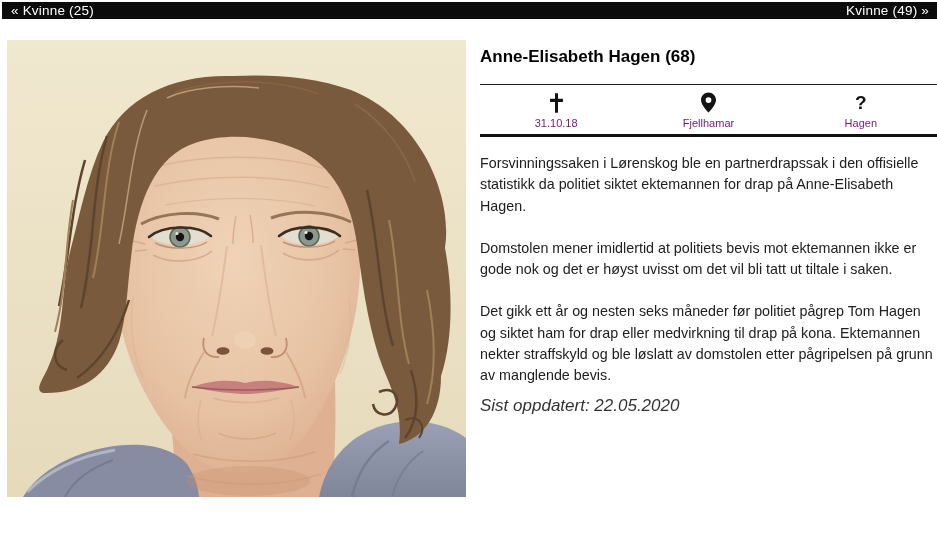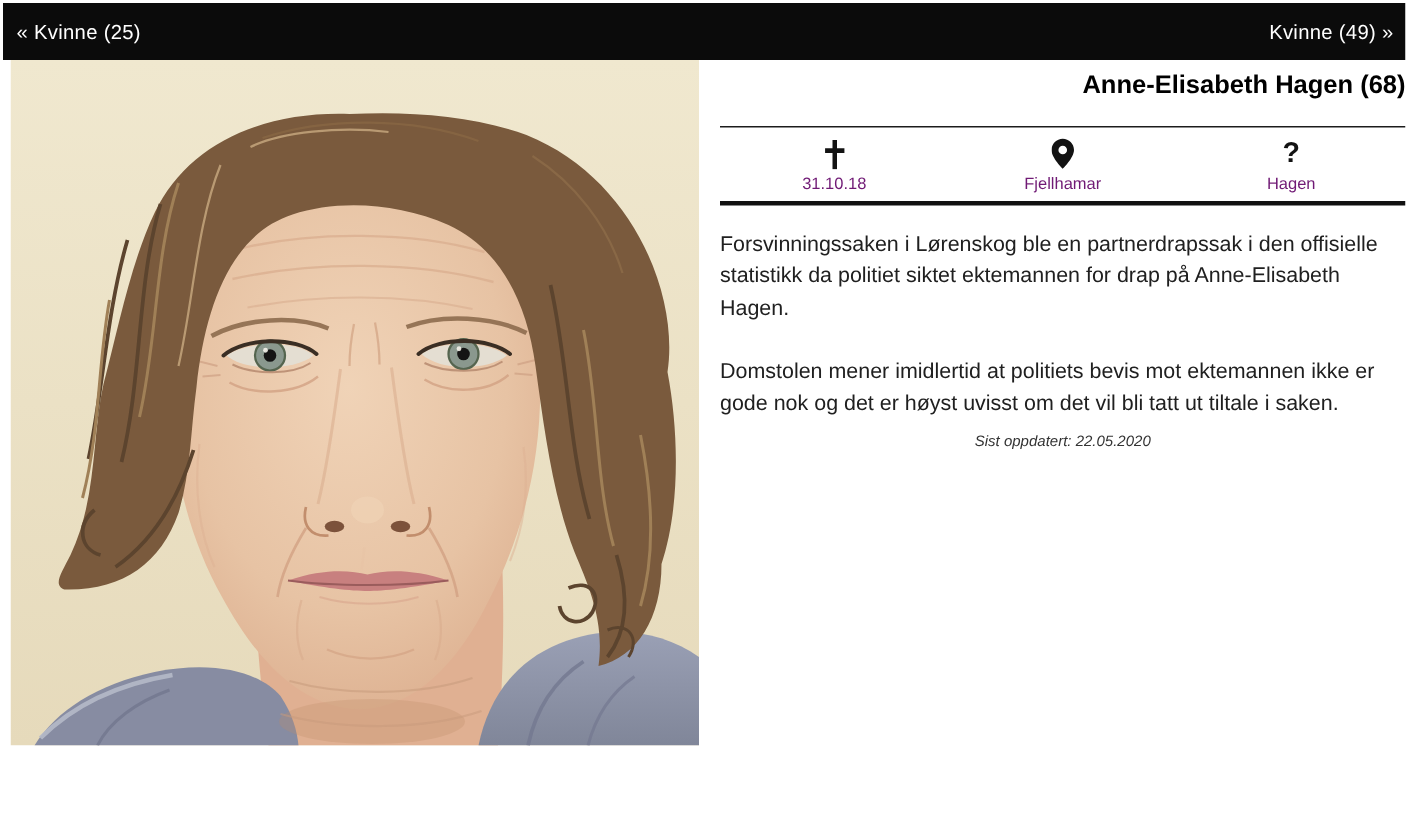--- a/index.html
+++ b/index.html
@@ -9,21 +9,21 @@
     background: #ffffff;
     font-family: "Liberation Sans", sans-serif;
     color: #202020;
     overflow: hidden;
   }
 
   
   .topbar {
     position: absolute;
     top: 2px; left: 2px; right: 0;
-    height: 38px;
+    height: 17px;
     background: #0b0b0b;
     color: #ffffff;
     display: flex;
     justify-content: space-between;
     align-items: center;
     padding: 0 8px 0 9px;
     font-size: 13.5px;
     letter-spacing: .2px;
   }
   .topbar a {
@@ -40,21 +40,21 @@
   }
   .photo svg { display: block; width: 459px; height: 457px; }
 
   
   .panel {
     position: absolute;
     left: 480px; top: 40px;
     width: 457px;
   }
   .panel-title {
-    text-align: right;
+    text-align: left;
     font-size: 17px;
     font-weight: bold;
     color: #000;
     padding: 7px 0 17px;
   }
   .facts {
     display: flex;
     border-top: 1px solid #1c1c1c;
     border-bottom: 3px solid #111;
     padding: 6px 0 5px;
@@ -85,23 +85,23 @@
   }
   .body-text { margin-top: 16px; }
   .body-text p {
     font-size: 14.3px;
     line-height: 21.3px;
     margin: 0 0 21px;
     color: #202020;
   }
   .updated {
     margin-top: -12px;
-    text-align: center;
+    text-align: left;
     font-style: italic;
-    font-size: 10px;
+    font-size: 17px;
     color: #333;
   }
 </style>
 </head>
 <body>
 
 <div class="topbar">
   <a>« Kvinne (25)</a>
   <a>Kvinne (49) »</a>
 </div>
@@ -237,16 +237,17 @@
       <span class="fact-icon">
         <span class="qmark">?</span>
       </span>
       <span class="fact-label">Hagen</span>
     </div>
   </div>
 
   <div class="body-text">
     <p>Forsvinningssaken i Lørenskog ble en partnerdrapssak i den offisielle statistikk da politiet siktet ektemannen for drap på Anne-Elisabeth Hagen.</p>
     <p>Domstolen mener imidlertid at politiets bevis mot ektemannen ikke er gode nok og det er høyst uvisst om det vil bli tatt ut tiltale i saken.</p>
+    <p>Det gikk ett år og nesten seks måneder før politiet pågrep Tom Hagen og siktet ham for drap eller medvirkning til drap på kona. Ektemannen nekter straffskyld og ble løslatt av domstolen etter pågripelsen på grunn av manglende bevis.</p>
   </div>
 
   <div class="updated">Sist oppdatert: 22.05.2020</div>
 </div>
 
 </body></html>

